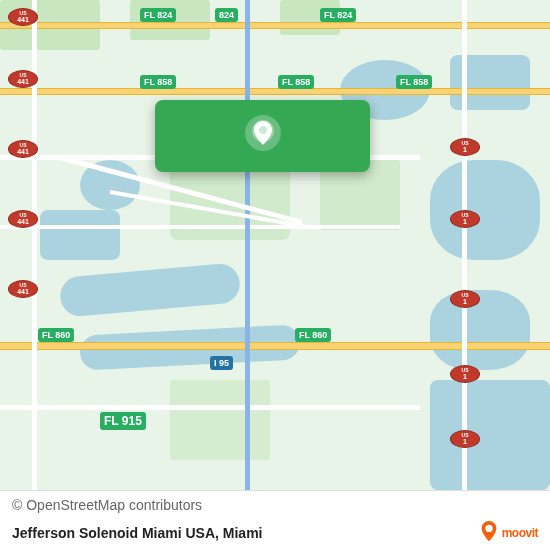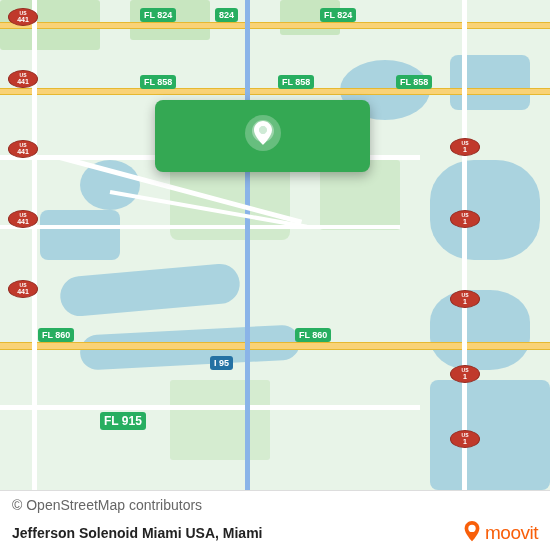--- a/index.html
+++ b/index.html
@@ -135,22 +135,22 @@
     }
 
     
     .moovit-logo {
       display: flex;
       align-items: center;
       gap: 3px;
     }
 
     .moovit-text {
-      font-size: 19px;
-      font-weight: normal;
+      font-size: 12px;
+      font-weight: bold;
       color: #f85f0a;
       letter-spacing: -0.5px;
     }
 
     .moovit-pin {
       width: 20px;
       height: 24px;
     }
 
   </style>

